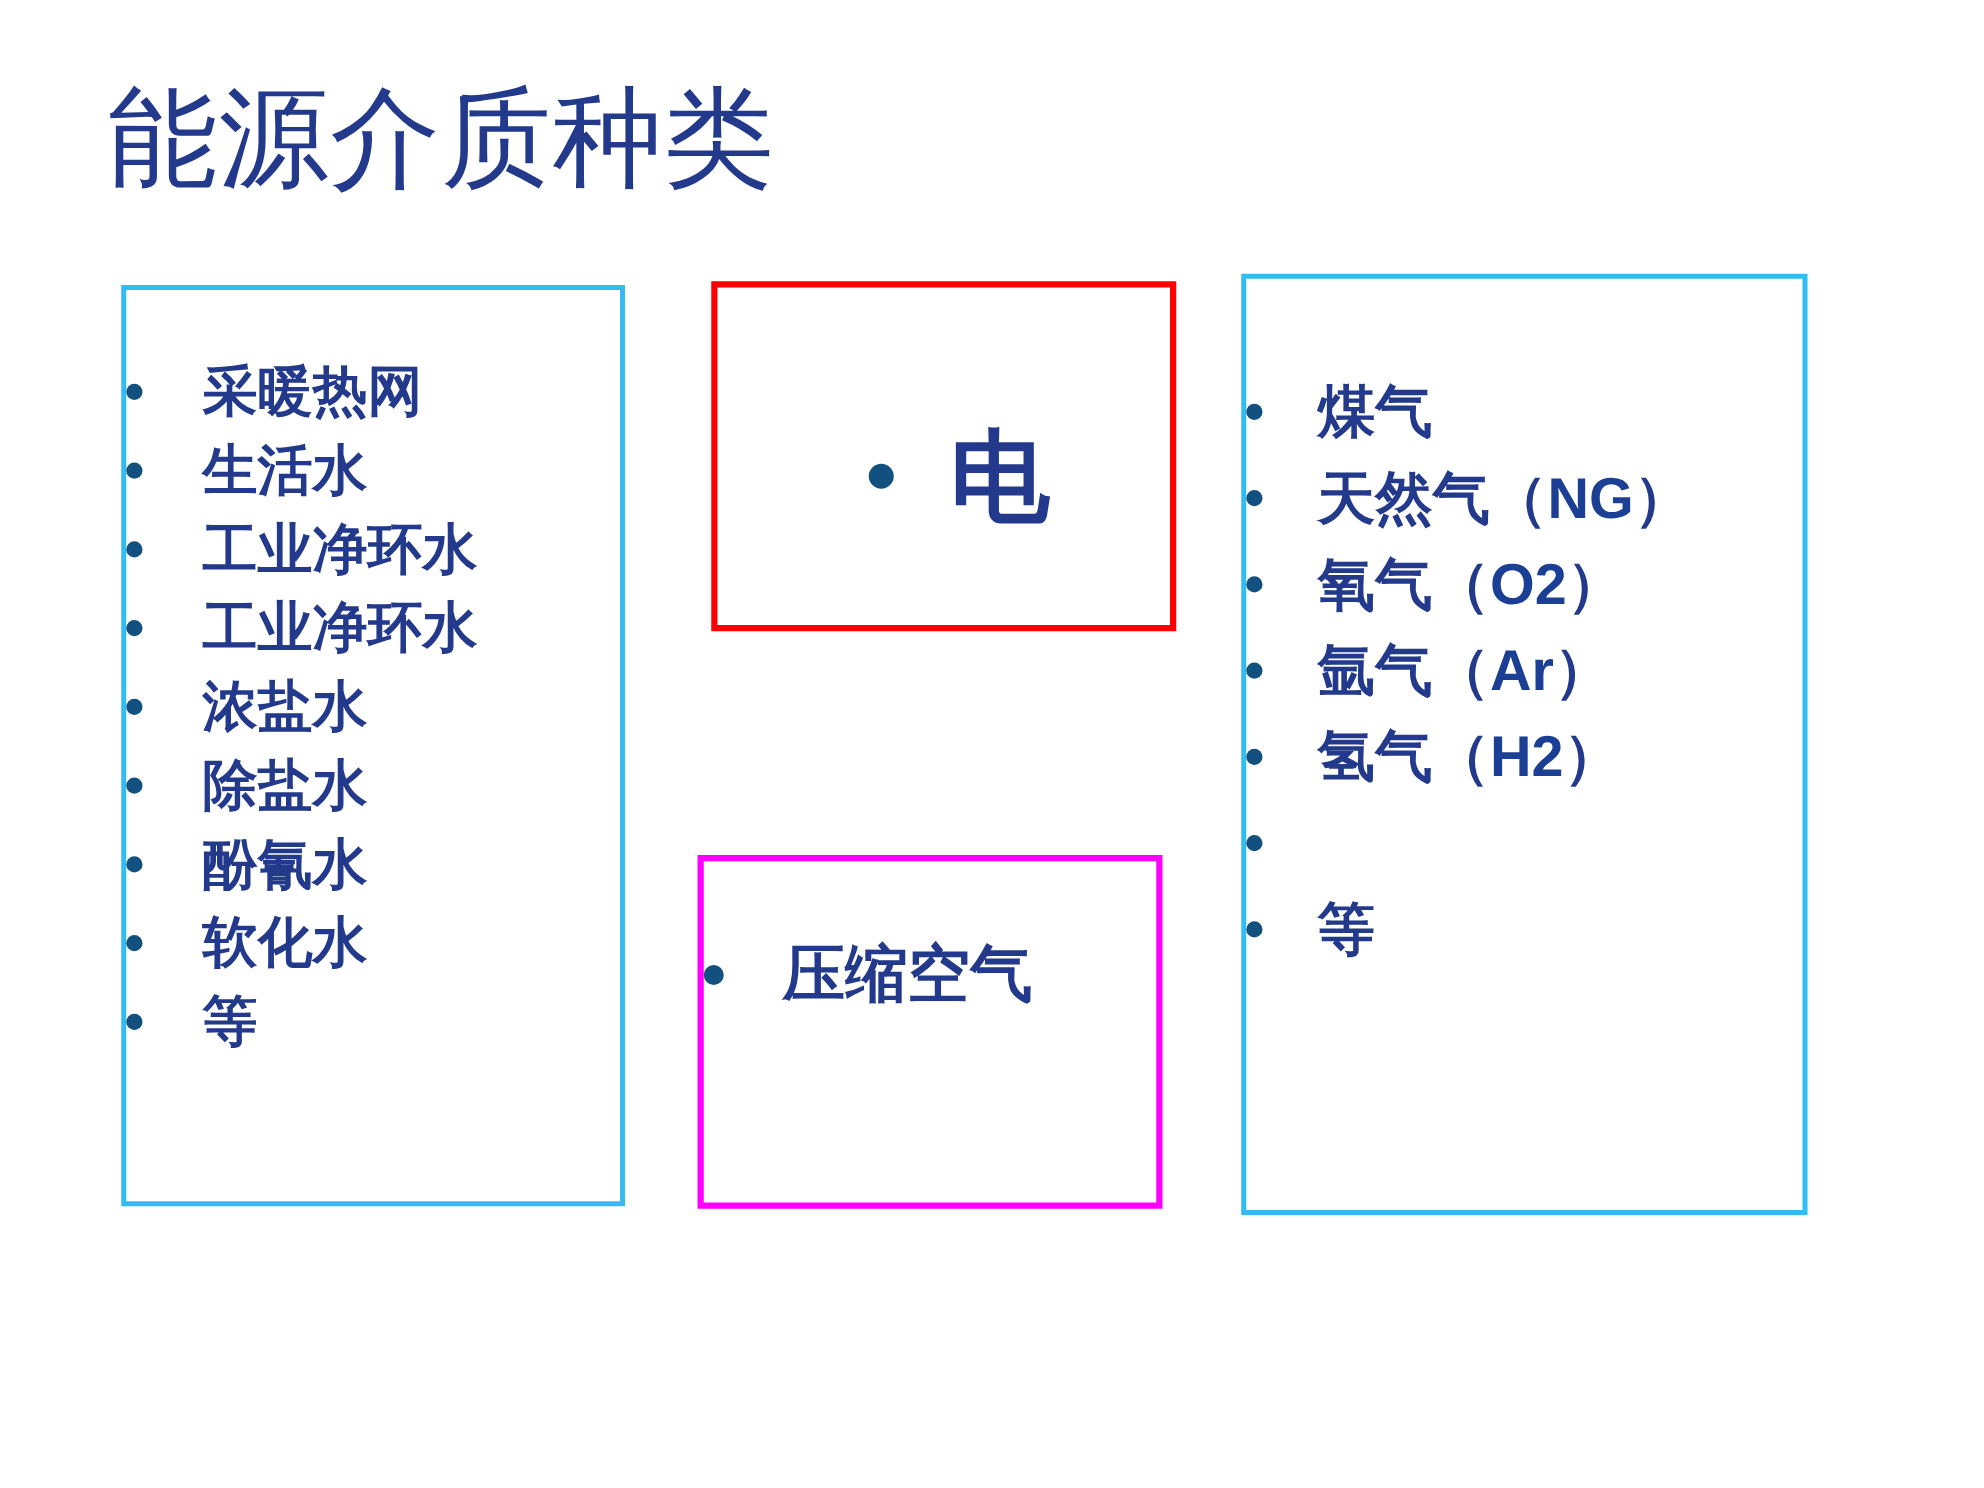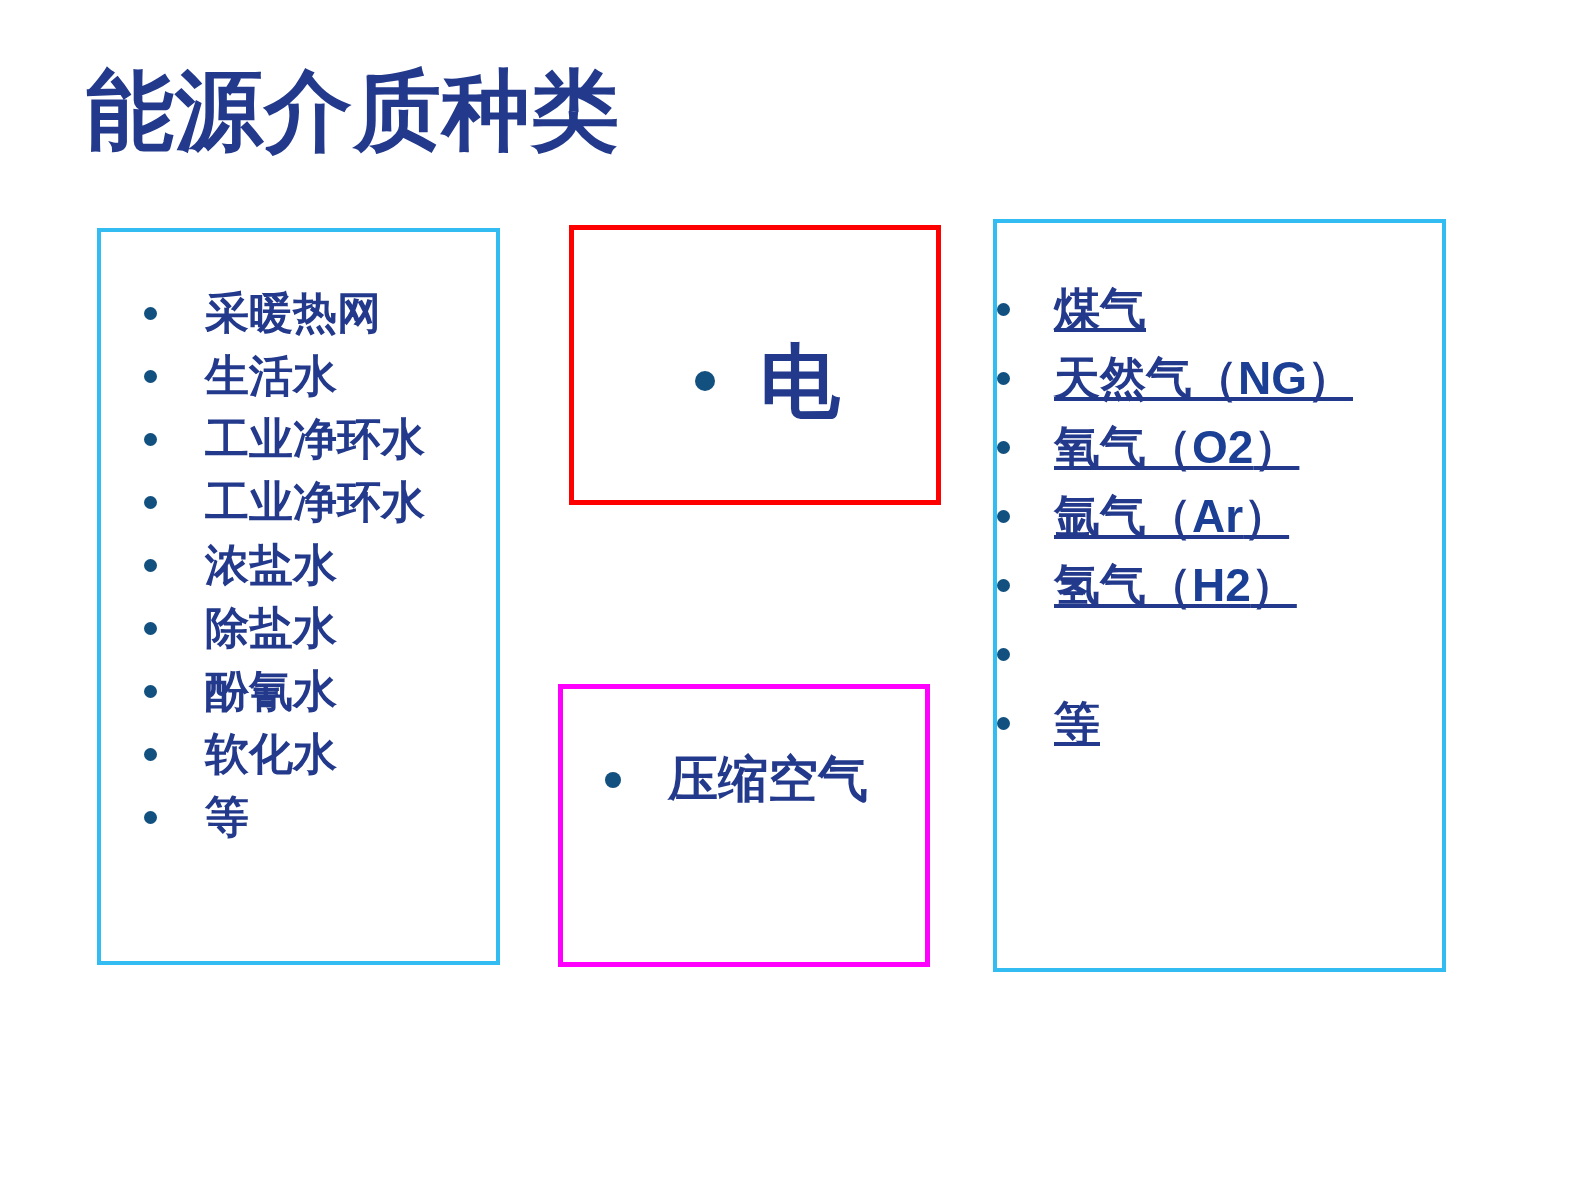--- a/index.html
+++ b/index.html
@@ -18,39 +18,39 @@
     color:var(--text);
     overflow:hidden;
     position:relative;
   }
   .slide{position:absolute;inset:0;}
 
   .title{
     position:absolute;
     left:86px; top:52px;
     font-size:88px;
-    font-weight:700;
+    font-weight:400;
     letter-spacing:1px;
     color:var(--text);
     white-space:nowrap;
   }
 
   .box{position:absolute;background:var(--bg);}
   .box.cyan{border:4px solid var(--cyan);}
   .box.red{border:5px solid var(--red);}
   .box.magenta{border:5px solid var(--magenta);}
 
   .left-box{left:97px; top:228px; width:403px; height:737px;}
   .right-box{left:993px; top:219px; width:453px; height:753px;}
   .electric-box{left:569px; top:225px; width:372px; height:280px;}
   .air-box{left:558px; top:684px; width:372px; height:283px;}
 
   ul.media-list{list-style:none;}
-  .left-box ul.media-list{padding-top:50px;padding-left:43px;}
-  .right-box ul.media-list{padding-top:52px;text-decoration:underline;}
+  .left-box ul.media-list{padding-top:50px;}
+  .right-box ul.media-list{padding-top:72px;}
 
   li.media-item{
     display:flex;
     align-items:center;
     font-weight:700;
   }
   .left-box li.media-item{height:63px; font-size:44px;}
   .right-box li.media-item{height:69px; font-size:46px;}
 
   .dot{
@@ -74,21 +74,21 @@
     align-items:center;
     height:100%;
   }
   .electric-box .center-row{padding-left:121px; margin-top:16px;}
   .electric-box .dot{width:20px;height:20px;margin-right:45px;}
   .electric-label{
     font-size:80px;
     font-weight:700;
     line-height:1;
   }
-  .air-box .center-row{padding-left:42px; margin-top:-46px;}
+  .air-box .center-row{margin-top:-46px;}
   .air-box .dot{width:16px;height:16px;margin-right:47px;}
   .air-label{
     font-size:50px;
     font-weight:700;
     white-space:nowrap;
   }
 </style>
 </head>
 <body>
 

